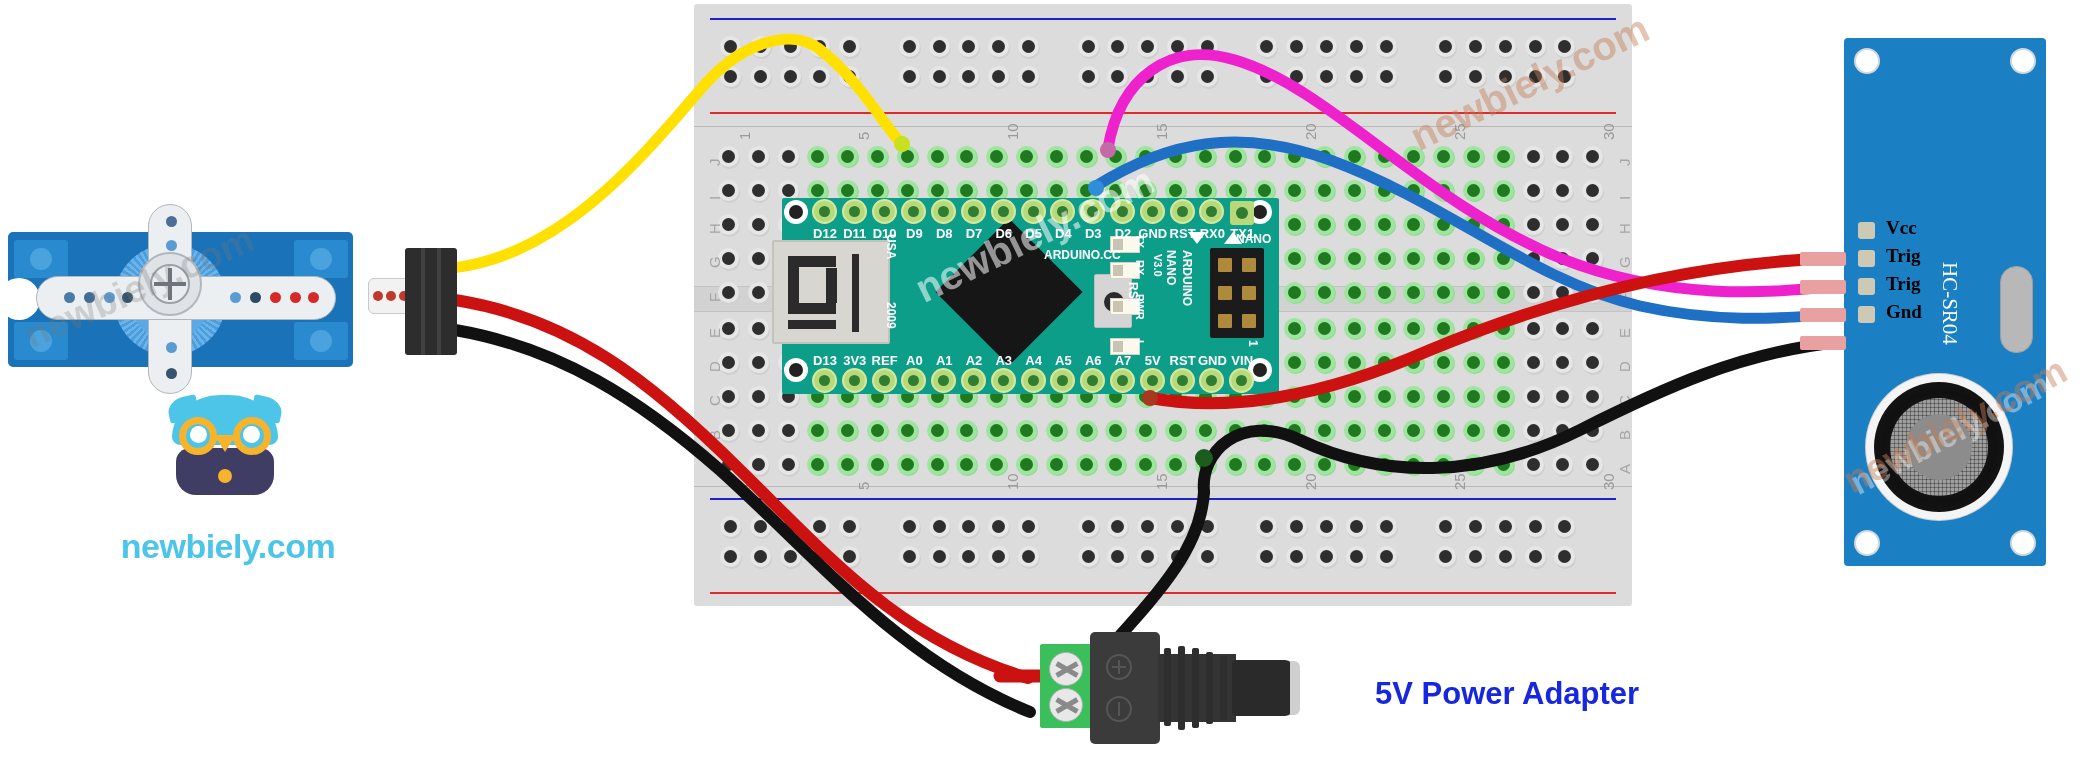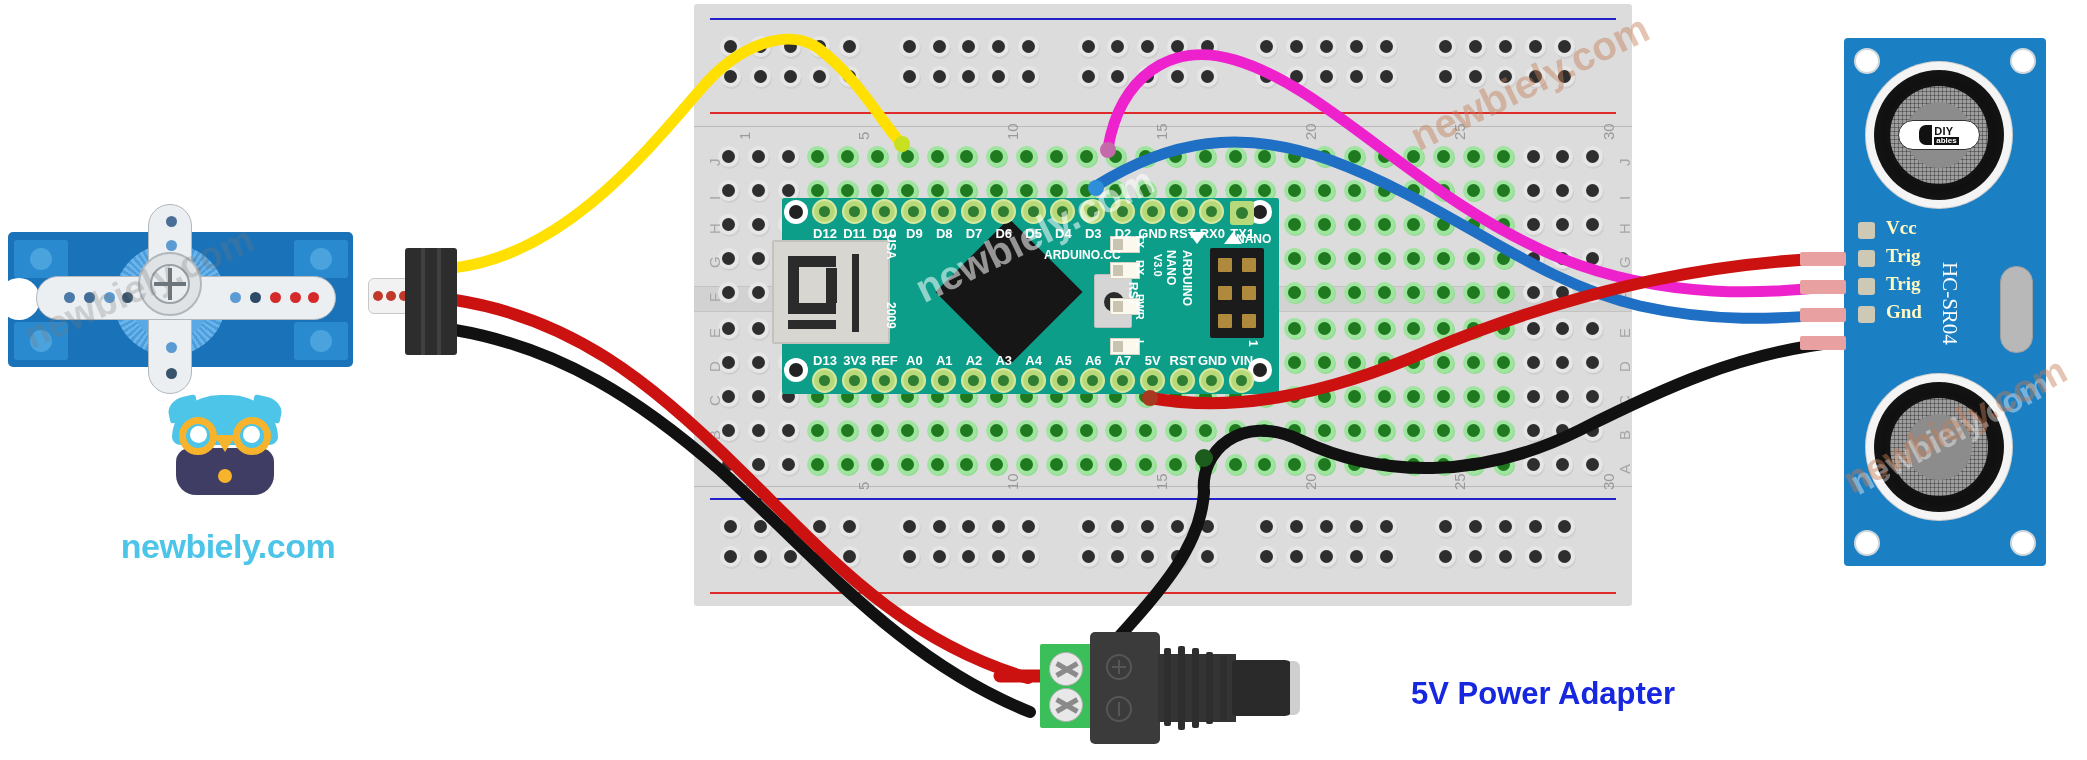--- a/index.html
+++ b/index.html
@@ -226,21 +226,21 @@
     display: flex; align-items: center; justify-content: center; gap: 2px;
   }
   .sr-logo-d { width: 13px; height: 20px; background: #111; border-radius: 7px 0 0 7px; }
   .sr-logo-txt { display:flex; flex-direction: column; line-height: 1; }
   .sr-logo-diy { font-size: 11px; font-weight: bold; color: #111; letter-spacing:0.3px; }
   .sr-logo-ables { font-size: 8px; font-weight: bold; color: #fff; background: #111; padding: 0 2px; }
   .sr-pinsq {
     position: absolute; width: 17px; height: 17px; background: #cdc9b5; border-radius: 3px;
   }
   .sr-pinlbl {
-    position: absolute; font-size: 19px; color: #fef9c3; font-weight: bold;
+    position: absolute; font-size: 19px; color: #000000; font-weight: bold;
     font-family: "Liberation Serif", serif; white-space: nowrap;
   }
   .sr-name {
     position: absolute; left: 118px; top: 224px;
     font-size: 21px; color: #ffffff; font-family: "Liberation Serif", serif;
     transform: rotate(90deg); transform-origin: left top; white-space: nowrap;
   }
   .sr-crystal {
     position: absolute; left: 156px; top: 228px; width: 33px; height: 87px;
     background: #b8b8b8; border-radius: 16px; border: 1px solid #9e9e9e;
@@ -277,21 +277,21 @@
     position: absolute; left: 192px; top: 28px; width: 62px; height: 56px;
     background: #2a2a2a; border-radius: 4px 9px 9px 4px;
   }
   .pa-tip-end {
     position: absolute; left: 250px; top: 29px; width: 10px; height: 54px;
     background: #cfcfcf; border-radius: 0 6px 6px 0;
   }
   #power-adapter-label {
     left: 1375px; top: 676px;
     font-size: 31px; font-weight: bold; color: #1727e0;
-    font-family: "Liberation Sans", sans-serif; white-space: nowrap; margin-left: 36px;
+    font-family: "Liberation Sans", sans-serif; white-space: nowrap;
   }
 
   
   .watermark {
     position: absolute; font-size: 36px; font-weight: bold;
     font-family: "Liberation Sans", sans-serif;
     white-space: nowrap; pointer-events: none;
   }
   .wm-gray { color: rgba(120,120,120,0.28); }
   .wm-tan  { color: rgba(196,124,84,0.45); }
@@ -1027,32 +1027,20 @@
     <div class="owl-belly"></div>
   </div>
   <div id="brand-text" class="abs">newbiely.com</div>
 
   <div id="hcsr04" class="abs">
     <div class="sr-mounthole" style="left:10px;  top:10px;"></div>
     <div class="sr-mounthole" style="left:166px; top:10px;"></div>
     <div class="sr-mounthole" style="left:10px;  top:492px;"></div>
     <div class="sr-mounthole" style="left:166px; top:492px;"></div>
 
-    <div class="sr-transducer" style="left:22px; top:24px;">
-      <div class="sr-t-ring"></div>
-      <div class="sr-t-mesh"></div>
-      <div class="sr-t-center"></div>
-      <div class="sr-logo">
-        <div class="sr-logo-d"></div>
-        <div class="sr-logo-txt">
-          <span class="sr-logo-diy">DIY</span>
-          <span class="sr-logo-ables">ables</span>
-        </div>
-      </div>
-    </div>
 
     <div class="sr-transducer" style="left:22px; top:336px;">
       <div class="sr-t-ring"></div>
       <div class="sr-t-mesh"></div>
       <div class="sr-t-center"></div>
     </div>
 
     <div class="sr-crystal"></div>
     <div class="sr-name">HC-SR04</div>
 

